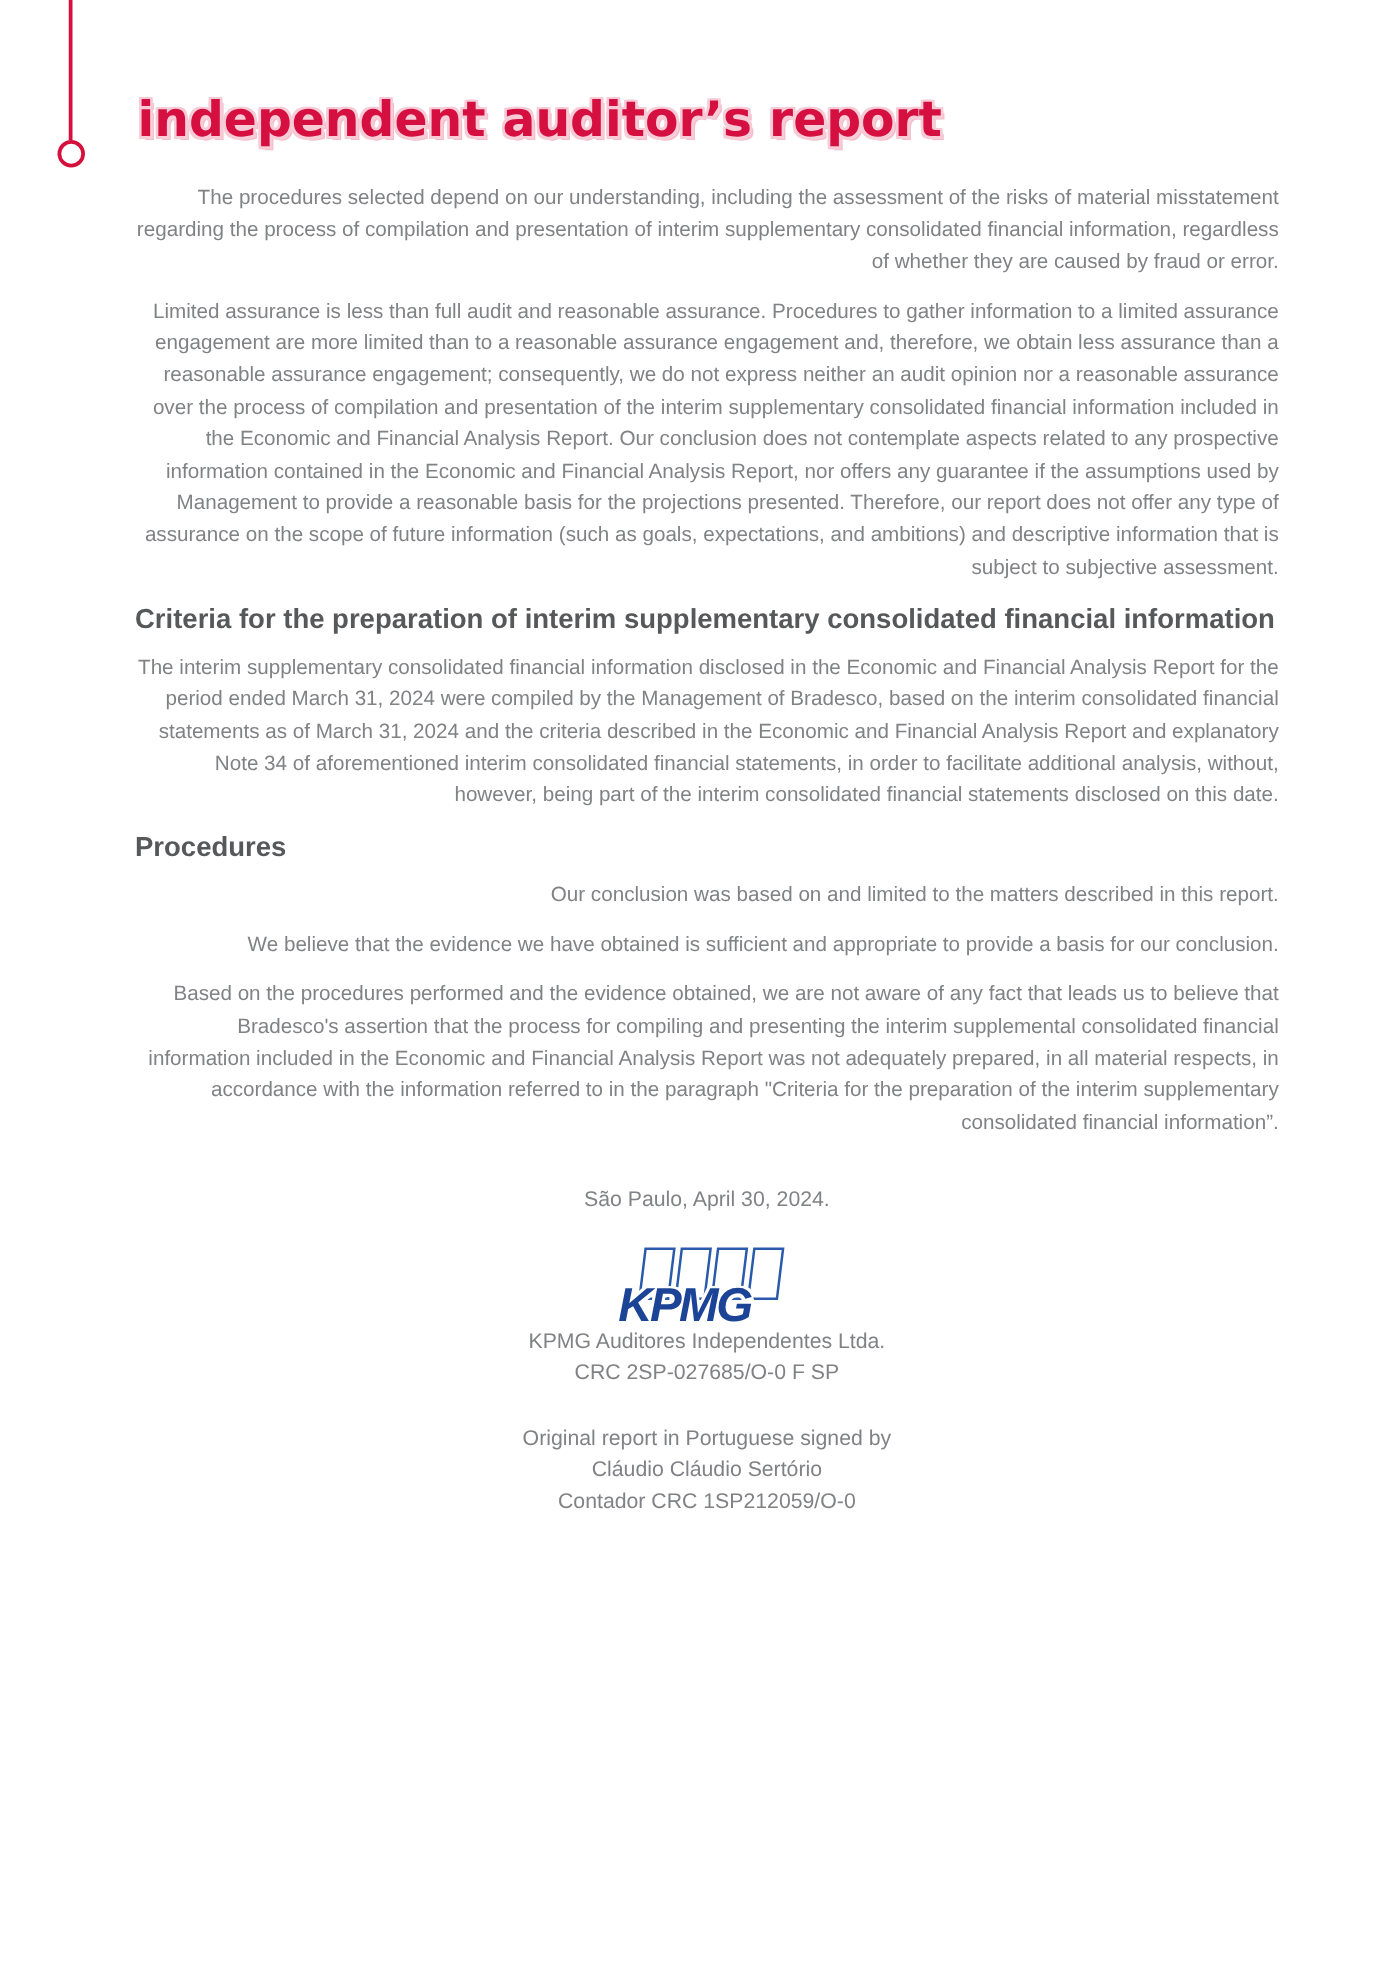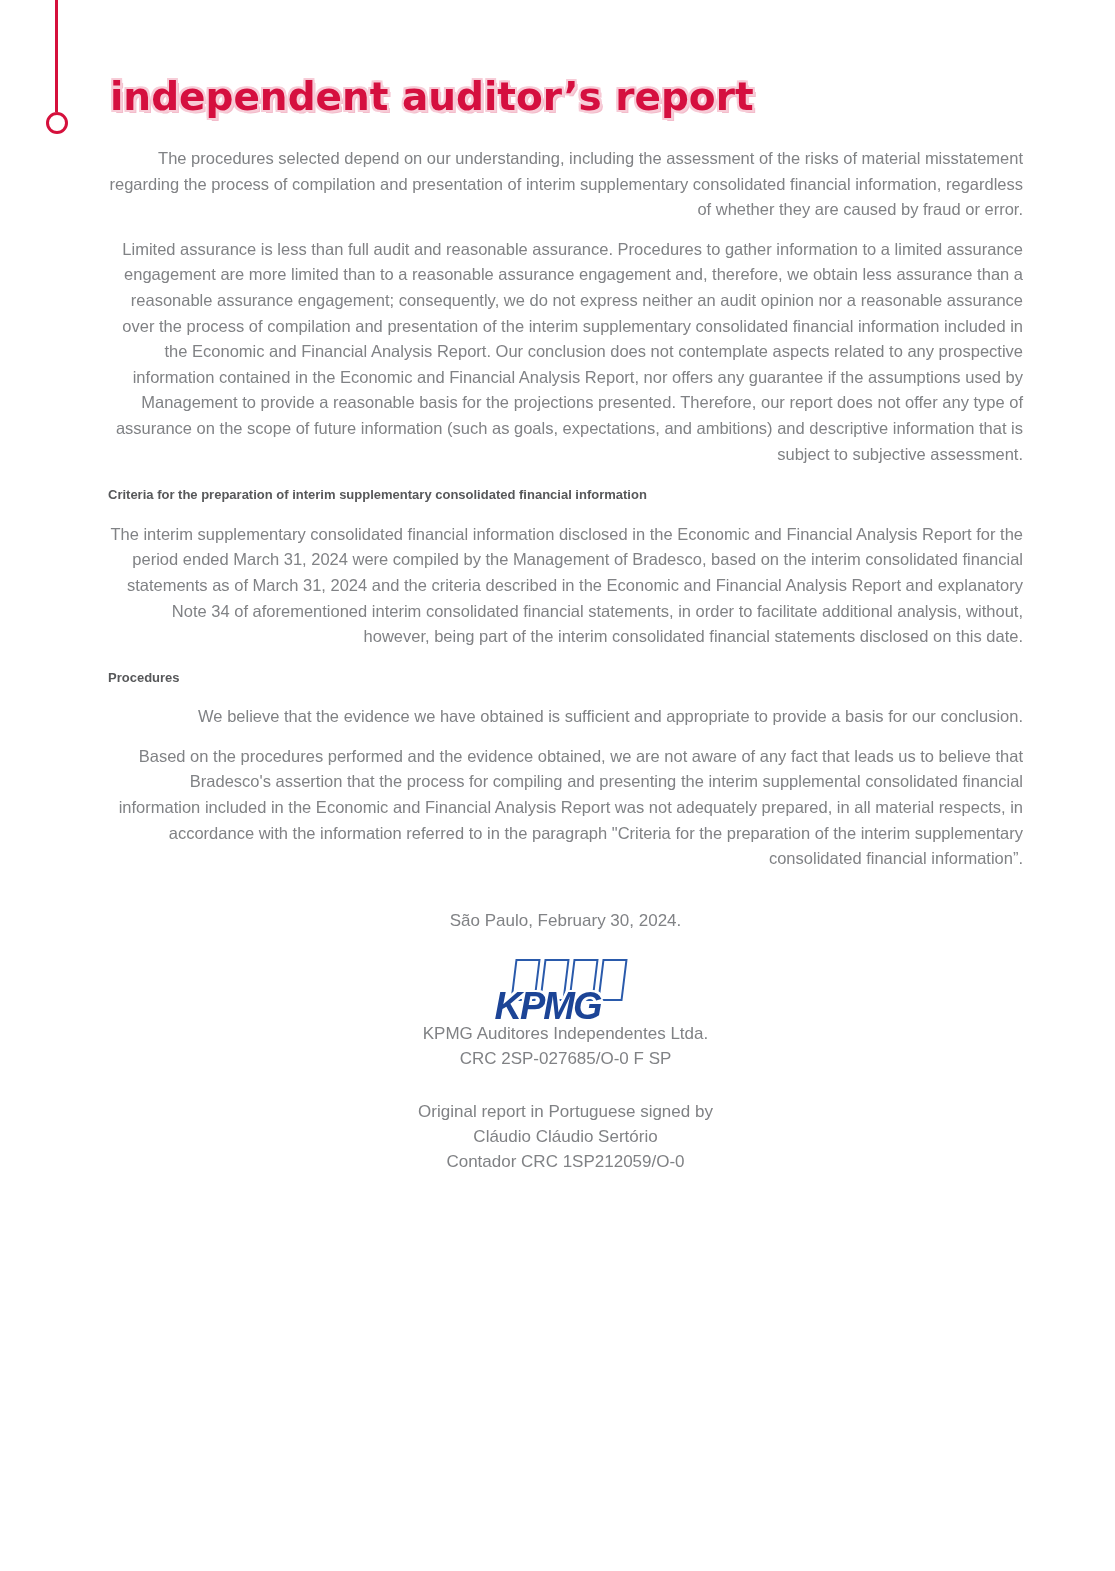--- a/index.html
+++ b/index.html
@@ -46,21 +46,21 @@
     position: absolute;
     left: 108px; top: 146px;
     width: 915px;
     color: #808285;
     font-size: 16.5px;
     line-height: 25.6px;
   }
   .content p { margin: 0 0 14px 0; text-align: right; }
   .content h3 {
     margin: 15px 0 14px 0;
-    font-size: 13px;
+    font-size: 22px;
     line-height: 25.6px;
     font-weight: bold;
     color: #57585a;
   }
   .signature {
     text-align: center;
     color: #808285;
     font-size: 17px;
     line-height: 25px;
   }
@@ -117,25 +117,26 @@
   <div class="accent-circle"></div>
 
   <h1 class="title">independent auditor’s report</h1>
 
   <div class="content">
     <p>The procedures selected depend on our understanding, including the assessment of the risks of material misstatement regarding the process of compilation and presentation of interim supplementary consolidated financial information, regardless of whether they are caused by fraud or error.</p>
     <p>Limited assurance is less than full audit and reasonable assurance. Procedures to gather information to a limited assurance engagement are more limited than to a reasonable assurance engagement and, therefore, we obtain less assurance than a reasonable assurance engagement; consequently, we do not express neither an audit opinion nor a reasonable assurance over the process of compilation and presentation of the interim supplementary consolidated financial information included in the Economic and Financial Analysis Report. Our conclusion does not contemplate aspects related to any prospective information contained in the Economic and Financial Analysis Report, nor offers any guarantee if the assumptions used by Management to provide a reasonable basis for the projections presented. Therefore, our report does not offer any type of assurance on the scope of future information (such as goals, expectations, and ambitions) and descriptive information that is subject to subjective assessment.</p>
     <h3>Criteria for the preparation of interim supplementary consolidated financial information</h3>
     <p>The interim supplementary consolidated financial information disclosed in the Economic and Financial Analysis Report for the period ended March 31, 2024 were compiled by the Management of Bradesco, based on the interim consolidated financial statements as of March 31, 2024 and the criteria described in the Economic and Financial Analysis Report and explanatory Note 34 of aforementioned interim consolidated financial statements, in order to facilitate additional analysis, without, however, being part of the interim consolidated financial statements disclosed on this date.</p>
     <h3>Procedures</h3>
+    <p>Our conclusion was based on and limited to the matters described in this report.</p>
     <p>We believe that the evidence we have obtained is sufficient and appropriate to provide a basis for our conclusion.</p>
     <p>Based on the procedures performed and the evidence obtained, we are not aware of any fact that leads us to believe that Bradesco's assertion that the process for compiling and presenting the interim supplemental consolidated financial information included in the Economic and Financial Analysis Report was not adequately prepared, in all material respects, in accordance with the information referred to in the paragraph "Criteria for the preparation of the interim supplementary consolidated financial information”.</p>
 
     <div class="signature">
-      <div class="sig-date">São Paulo, February 30, 2024.</div>
+      <div class="sig-date">São Paulo, April 30, 2024.</div>
 
       <div class="kpmg-logo">
         <div class="kpmg-rects">
           <div class="r"></div>
           <div class="r"></div>
           <div class="r"></div>
           <div class="r"></div>
         </div>
         <div class="kpmg-text">KPMG</div>
       </div>

